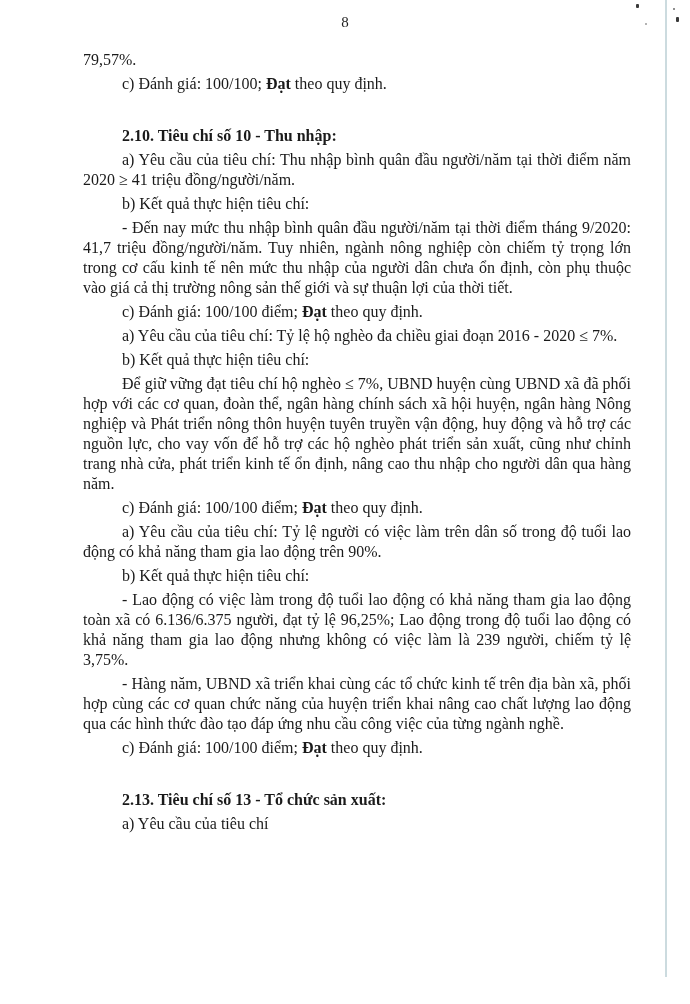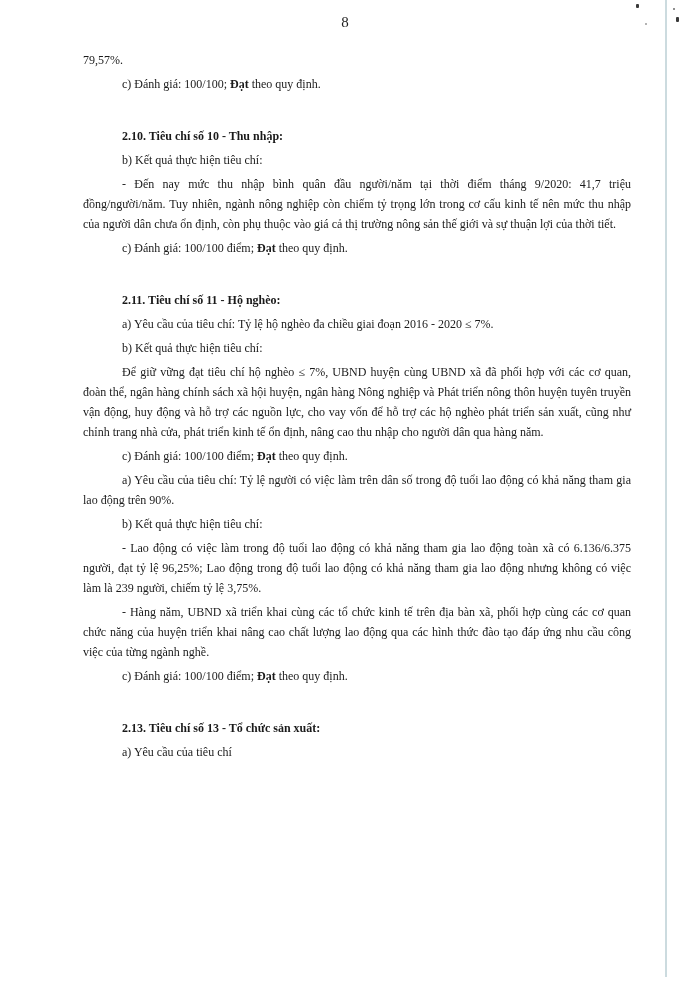--- a/index.html
+++ b/index.html
@@ -24,21 +24,21 @@
     width: 100%;
     text-align: center;
     font-size: 15px;
     color: #1f1f1f;
   }
   .doc-body {
     position: absolute;
     top: 50px;
     left: 83px;
     width: 548px;
-    font-size: 12px;
+    font-size: 16px;
     line-height: 20px;
     text-align: justify;
   }
   .doc-body p { text-indent: 39px; }
   .doc-body p.plain { text-indent: 0; }
   .doc-body p + p { margin-top: 4px; }
   .doc-body p.heading { font-weight: 700; text-align: left; margin-top: 32px; }
   .doc-body b { font-weight: 700; }
   .scan-line {
     position: absolute;
@@ -57,24 +57,24 @@
 </head>
 <body>
 
 <div class="page">
   <div class="page-number">8</div>
 
   <div class="doc-body">
       <p class="plain"><span>79,57%.</span></p>
       <p class="indent"><span>c) Đánh giá: 100/100; </span><b>Đạt</b><span> theo quy định.</span></p>
       <p class="heading"><span>2.10. Tiêu chí số 10 - Thu nhập:</span></p>
+      <p class="indent"><span>a) Yêu cầu của tiêu chí: Thu nhập bình quân đầu người/năm tại thời điểm năm 2020 ≥ 41 triệu đồng/người/năm.</span></p>
       <p class="indent"><span>b) Kết quả thực hiện tiêu chí:</span></p>
       <p class="indent"><span>- Đến nay mức thu nhập bình quân đầu người/năm tại thời điểm tháng 9/2020: 41,7 triệu đồng/người/năm. Tuy nhiên, ngành nông nghiệp còn chiếm tỷ trọng lớn trong cơ cấu kinh tế nên mức thu nhập của người dân chưa ổn định, còn phụ thuộc vào giá cả thị trường nông sản thế giới và sự thuận lợi của thời tiết.</span></p>
       <p class="indent"><span>c) Đánh giá: 100/100 điểm; </span><b>Đạt</b><span> theo quy định.</span></p>
-      <p class="heading"><span>2.11. Tiêu chí số 11 - Hộ nghèo:</span></p>
       <p class="indent"><span>a) Yêu cầu của tiêu chí: Tỷ lệ hộ nghèo đa chiều giai đoạn 2016 - 2020 ≤ 7%.</span></p>
       <p class="indent"><span>b) Kết quả thực hiện tiêu chí:</span></p>
       <p class="indent"><span>Để giữ vững đạt tiêu chí hộ nghèo ≤ 7%, UBND huyện cùng UBND xã đã phối hợp với các cơ quan, đoàn thể, ngân hàng chính sách xã hội huyện, ngân hàng Nông nghiệp và Phát triển nông thôn huyện tuyên truyền vận động, huy động và hỗ trợ các nguồn lực, cho vay vốn để hỗ trợ các hộ nghèo phát triển sản xuất, cũng như chỉnh trang nhà cửa, phát triển kinh tế ổn định, nâng cao thu nhập cho người dân qua hàng năm.</span></p>
       <p class="indent"><span>c) Đánh giá: 100/100 điểm; </span><b>Đạt</b><span> theo quy định.</span></p>
       <p class="indent"><span>a) Yêu cầu của tiêu chí: Tỷ lệ người có việc làm trên dân số trong độ tuổi lao động có khả năng tham gia lao động trên 90%.</span></p>
       <p class="indent"><span>b) Kết quả thực hiện tiêu chí:</span></p>
       <p class="indent"><span>- Lao động có việc làm trong độ tuổi lao động có khả năng tham gia lao động toàn xã có 6.136/6.375 người, đạt tỷ lệ 96,25%; Lao động trong độ tuổi lao động có khả năng tham gia lao động nhưng không có việc làm là 239 người, chiếm tỷ lệ 3,75%.</span></p>
       <p class="indent"><span>- Hàng năm, UBND xã triển khai cùng các tổ chức kinh tế trên địa bàn xã, phối hợp cùng các cơ quan chức năng của huyện triển khai nâng cao chất lượng lao động qua các hình thức đào tạo đáp ứng nhu cầu công việc của từng ngành nghề.</span></p>
       <p class="indent"><span>c) Đánh giá: 100/100 điểm; </span><b>Đạt</b><span> theo quy định.</span></p>
       <p class="heading"><span>2.13. Tiêu chí số 13 - Tổ chức sản xuất:</span></p>

